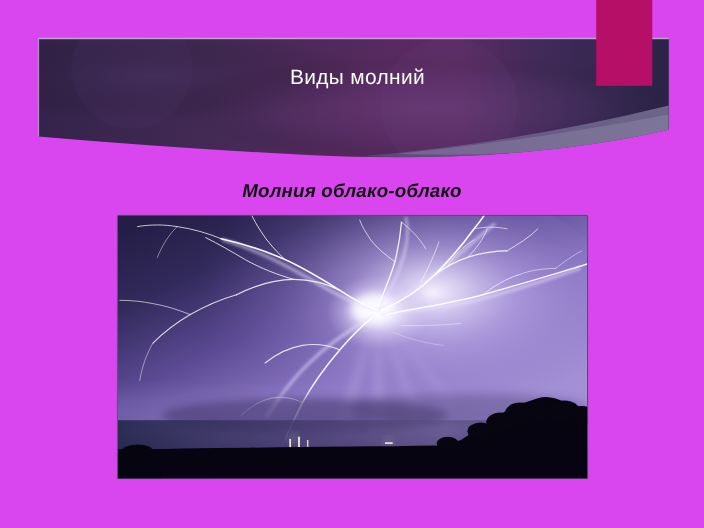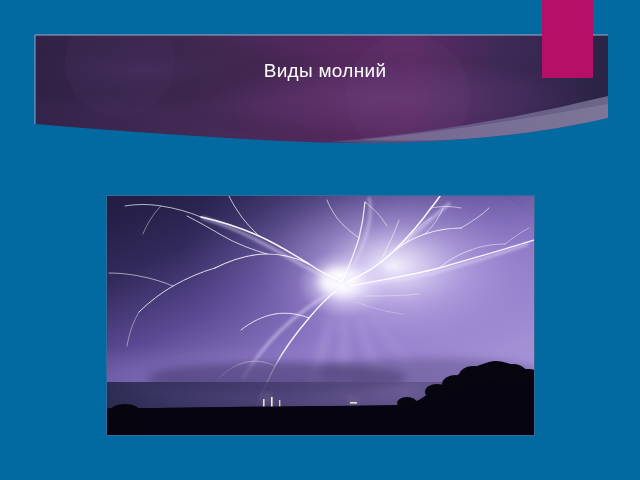--- a/index.html
+++ b/index.html
@@ -14,21 +14,21 @@
     overflow: hidden;
     font-family: "Liberation Sans", sans-serif;
   }
 
   
   #slide {
     position: absolute;
     left: 0; top: 0;
     width: 640px;
     height: 480px;
-    background: #0369a1;
+    background: #d946ef;
   }
 
   
   #header-band {
     position: absolute;
     left: 0; top: 0;
     width: 640px;
     height: 150px;
     overflow: hidden;
   }
@@ -138,20 +138,21 @@
         <path d="M35,35 L608,35" stroke="#cfc7dd" stroke-width="1.2" fill="none" opacity="0.75"></path>
         <path d="M35,35 L35,124" stroke="#cfc7dd" stroke-width="1.2" fill="none" opacity="0.6"></path>
       </g>
 
       <rect x="542" y="0" width="51" height="78" fill="#b60f68"></rect>
     </svg>
   </div>
 
   <div id="slide-title">Виды молний</div>
 
+  <div id="slide-subtitle">Молния облако-облако</div>
 
   <div id="photo-frame">
     <svg viewBox="0 0 427 239" xmlns="http://www.w3.org/2000/svg" aria-hidden="true">
       <defs>
 
         <linearGradient id="skyGrad" x1="0.05" y1="0.02" x2="0.72" y2="0.82">
           <stop offset="0%" stop-color="#241d45"></stop>
           <stop offset="22%" stop-color="#322a5b"></stop>
           <stop offset="45%" stop-color="#5a4992"></stop>
           <stop offset="70%" stop-color="#8b78c4"></stop>

